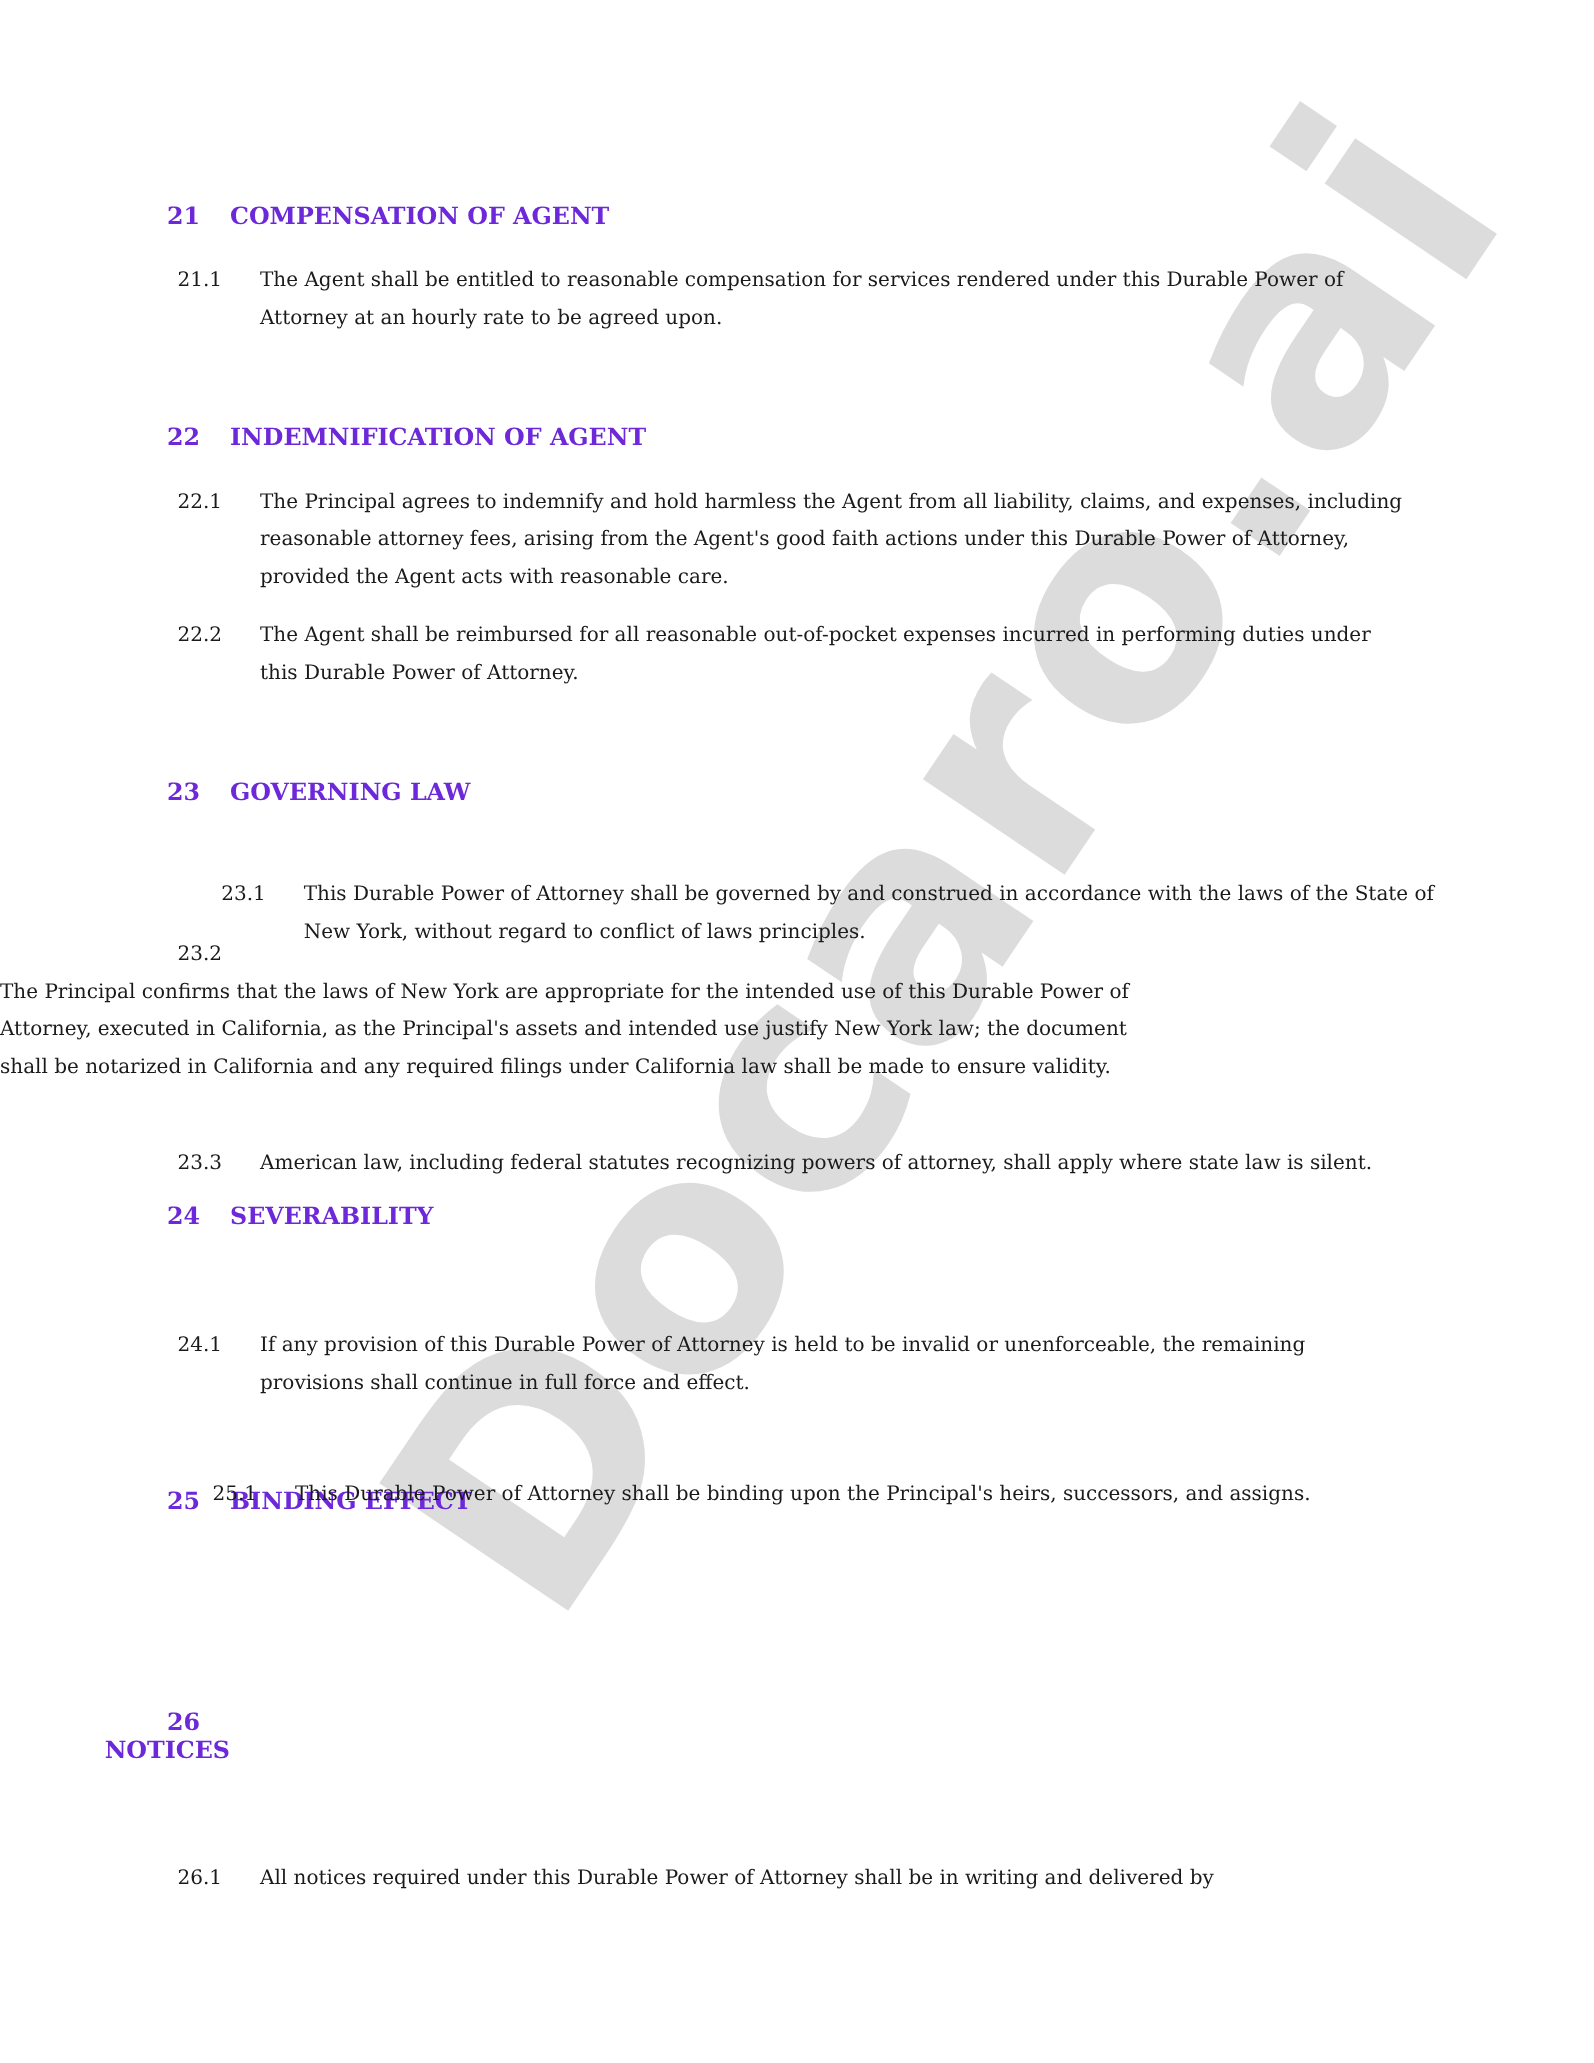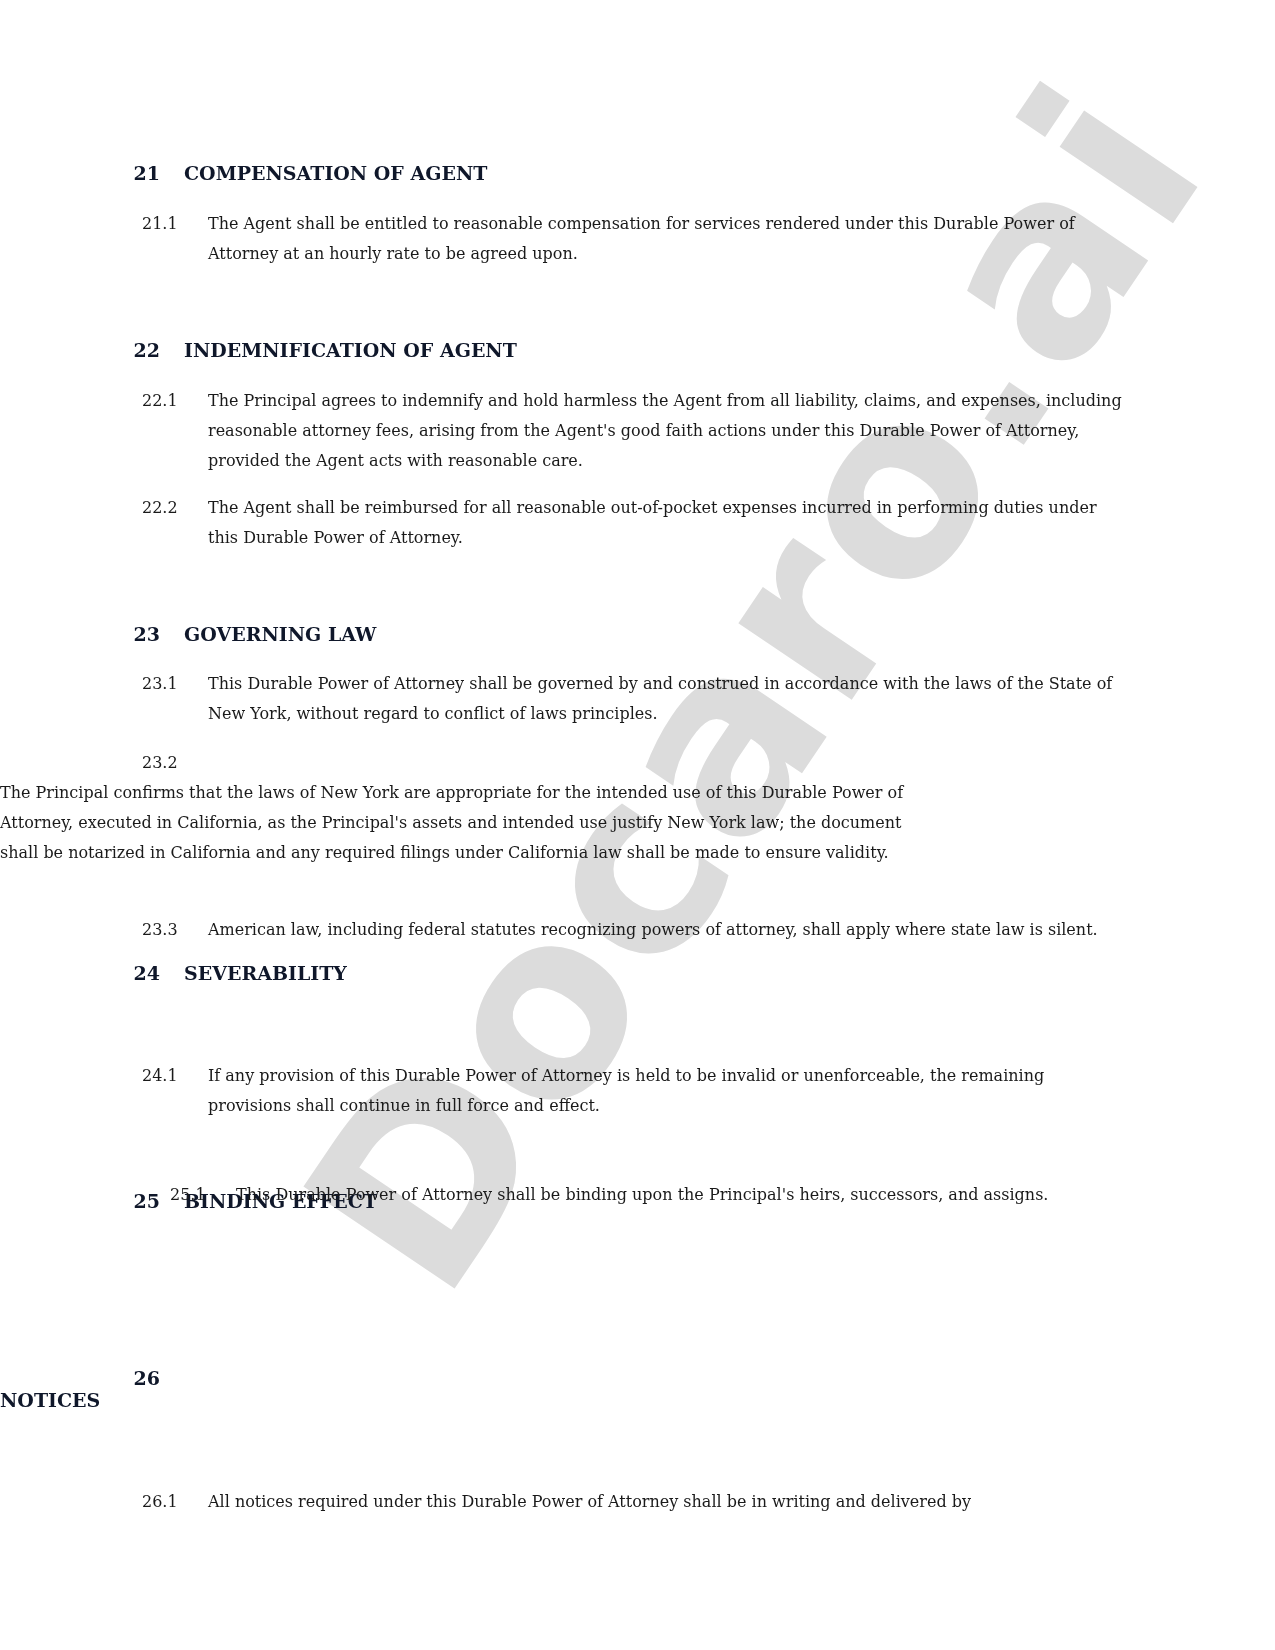--- a/index.html
+++ b/index.html
@@ -37,24 +37,24 @@
     transform-origin: 50% 50%;
     white-space: nowrap;
     z-index: 0;
     line-height: 1;
     pointer-events: none;
   }
   .heading {
     position: absolute;
     left: 0;
     display: flex;
-    align-items: flex-start;
+    align-items: flex-end;
     font-weight: bold;
     font-size: 19px;
-    color: #0f172a;
+    color: #6d28d9;
   }
   .heading .num {
     display: inline-block;
     width: 184px;
     text-align: right;
     padding-right: 24px;
     box-sizing: border-box;
   }
   .clause {
     position: absolute;
@@ -108,21 +108,21 @@
   </div>
   <div class="clause" style="top:493px;">
     <span class="num">22.2</span>
     <span class="text">The Agent shall be reimbursed for all reasonable out-of-pocket expenses incurred in performing duties under this Durable Power of Attorney.</span>
   </div>
 
   <div class="heading" style="top:623px;">
     <span class="num">23</span>
     <span class="label">GOVERNING LAW</span>
   </div>
-  <div class="clause" style="top:669px;">
+  <div class="clause" style="top:700px;margin-left:35px;">
     <span class="num">23.1</span>
     <span class="text">This Durable Power of Attorney shall be governed by and construed in accordance with the laws of the State of New York, without regard to conflict of laws principles.</span>
   </div>
   <div class="clause" style="top:748px;flex-direction:column;">
     <span class="num">23.2</span>
     <span class="text">The Principal confirms that the laws of New York are appropriate for the intended use of this Durable Power of Attorney, executed in California, as the Principal's assets and intended use justify New York law; the document shall be notarized in California and any required filings under California law shall be made to ensure validity.</span>
   </div>
   <div class="clause" style="top:885px;margin-top:30px;">
     <span class="num">23.3</span>
     <span class="text">American law, including federal statutes recognizing powers of attorney, shall apply where state law is silent.</span>

